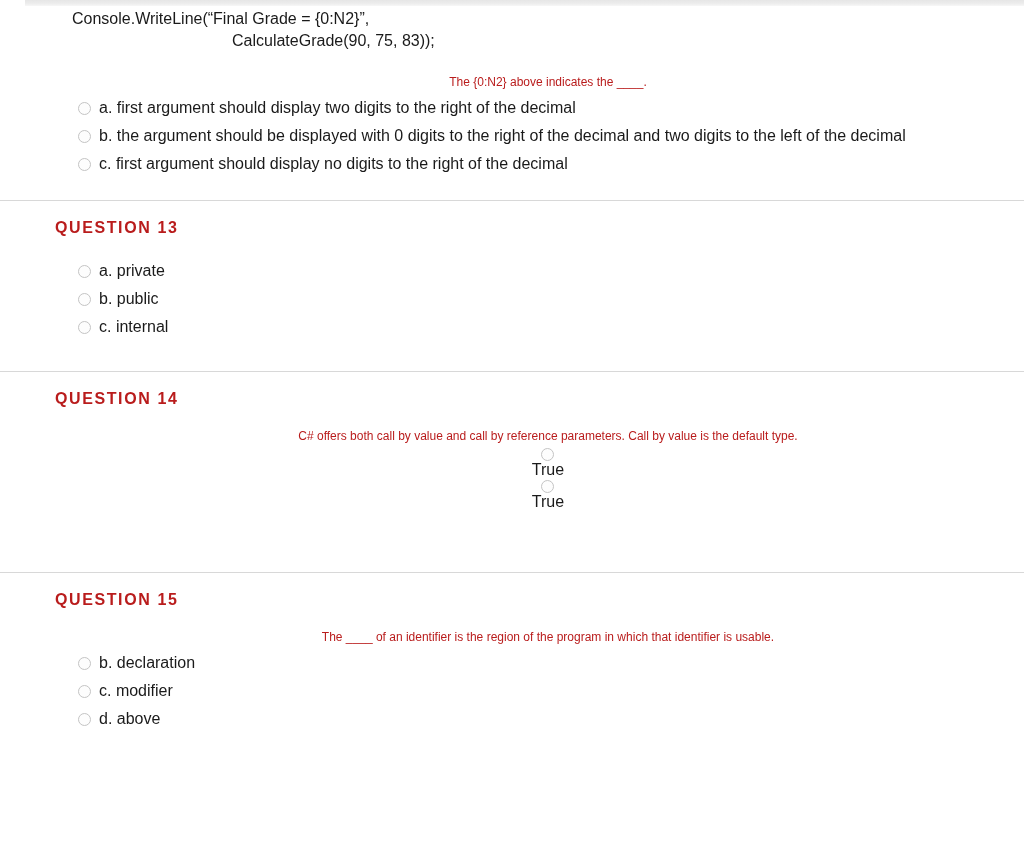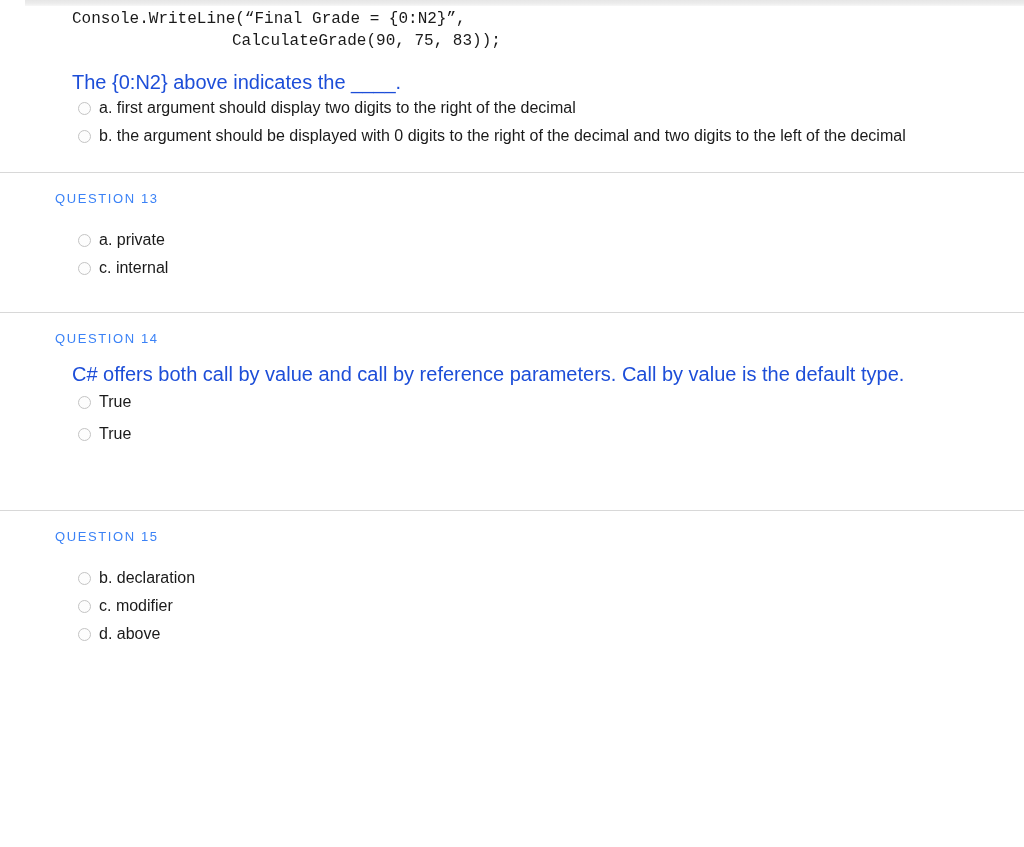--- a/index.html
+++ b/index.html
@@ -36,57 +36,57 @@
   
   .q-block {
     position: relative;
   }
   .q-divider {
     border-top: 1px solid #d8d8d8;
     height: 0;
     width: 1024px;
   }
   .q-header {
-    font-size: 13px;
-    font-weight: normal;
+    font-size: 16px;
+    font-weight: bold;
     letter-spacing: 1.6px;
-    color: #3b82f6;
+    color: #b91c1c;
     padding: 18px 0 0 55px;
   }
   .q-body {
     padding: 18px 0 26px 72px;
   }
   .q-text {
-    font-size: 20px;
+    font-size: 12px;
     line-height: 20px;
-    color: #1d4ed8;
+    color: #b91c1c;
     white-space: pre-wrap;
+    text-align: center;
   }
 
   
   .code-area {
     font-size: 16px;
     line-height: 22px;
     color: #1a1a1a;
     padding-left: 0;
-    font-family: Liberation Mono, monospace;
   }
   .code-line-1 { padding-left: 0; }
   .code-line-2 { padding-left: 160px; }
 
   
   .options {
     margin-top: 2px;
   }
   .option-row {
     display: flex;
     align-items: center;
     height: 28px;
   }
-  .option-row.tf { height: 32px; }
+  .option-row.tf { height: 32px; flex-direction: column; }
 
   .radio {
     width: 13px;
     height: 13px;
     border-radius: 50%;
     border: 1px solid #c4c4c4;
     background: #fdfdfd;
     box-sizing: border-box;
     flex: 0 0 auto;
     margin-left: 6px;
@@ -119,33 +119,41 @@
 
       <div class="options">
         <div class="option-row">
           <span class="radio"></span>
           <span class="option-label">a. first argument should display two digits to the right of the decimal</span>
         </div>
         <div class="option-row">
           <span class="radio"></span>
           <span class="option-label">b. the argument should be displayed with 0 digits to the right of the decimal and two digits to the left of the decimal</span>
         </div>
+        <div class="option-row">
+          <span class="radio"></span>
+          <span class="option-label">c. first argument should display no digits to the right of the decimal</span>
+        </div>
       </div>
 
     </div>
   </div>
 
   <div class="q-block">
     <div class="q-divider"></div>
     <div class="q-header">QUESTION 13</div>
     <div class="q-body">
       <div class="options">
         <div class="option-row">
           <span class="radio"></span>
           <span class="option-label">a. private</span>
+        </div>
+        <div class="option-row">
+          <span class="radio"></span>
+          <span class="option-label">b. public</span>
         </div>
         <div class="option-row">
           <span class="radio"></span>
           <span class="option-label">c. internal</span>
         </div>
       </div>
       <div class="spacer-bottom"></div>
     </div>
   </div>
 
@@ -165,20 +173,21 @@
         </div>
       </div>
       <div class="spacer-bottom" style="height:34px;"></div>
     </div>
   </div>
 
   <div class="q-block">
     <div class="q-divider"></div>
     <div class="q-header">QUESTION 15</div>
     <div class="q-body">
+      <div class="q-text">The ____ of an identifier is the region of the program in which that identifier is usable.</div>
       <div class="options">
         <div class="option-row">
           <span class="radio"></span>
           <span class="option-label">b. declaration</span>
         </div>
         <div class="option-row">
           <span class="radio"></span>
           <span class="option-label">c. modifier</span>
         </div>
         <div class="option-row">

